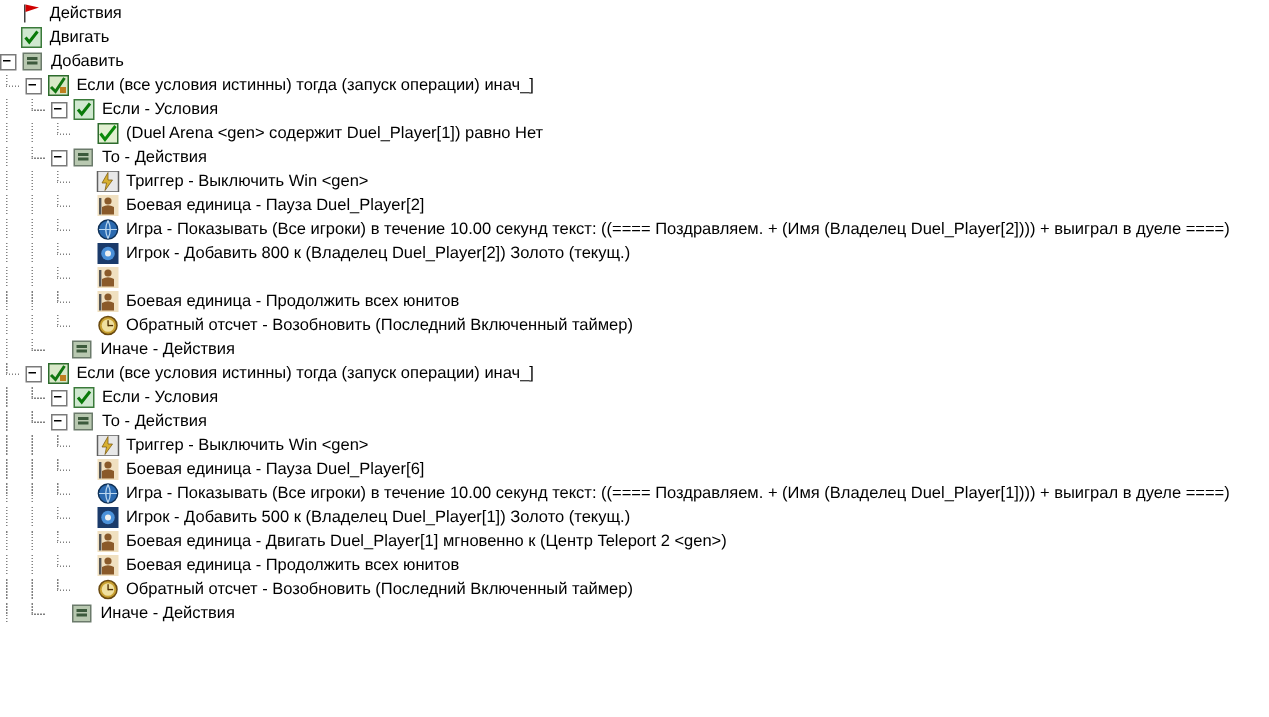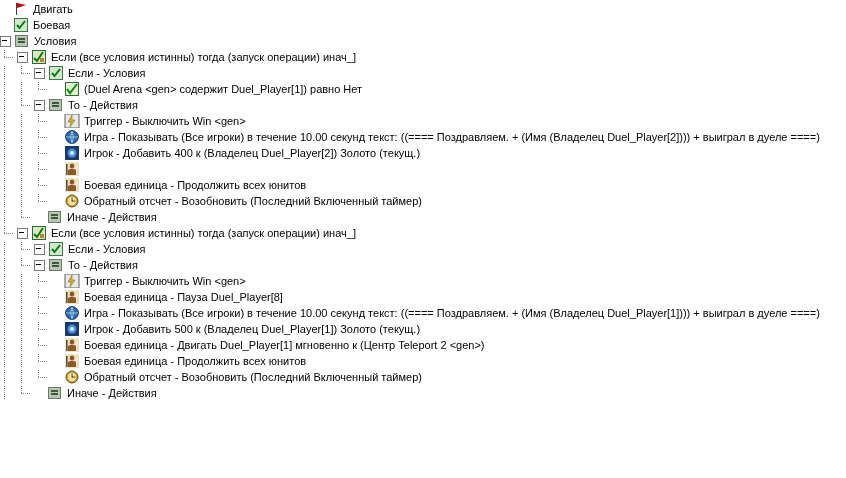--- a/index.html
+++ b/index.html
@@ -96,39 +96,177 @@
 <body>
 
 <div id="tree">
     <div class="row">
       <span class="expander-spacer"></span>
       <span class="icon">
         <svg width="16" height="14" viewBox="0 0 16 14">
           <use href="#sym-flag-icon"></use>
         </svg>
       </span>
+      <span class="label">Действия</span>
+    </div>
+    <div class="row">
+      <span class="expander-spacer"></span>
+      <span class="icon">
+        <svg width="16" height="14" viewBox="0 0 16 14">
+          <use href="#sym-condition-icon"></use>
+        </svg>
+      </span>
       <span class="label">Двигать</span>
     </div>
     <div class="row">
-      <span class="expander-spacer"></span>
+      <span class="expander"></span>
+      <span class="icon">
+        <svg width="16" height="14" viewBox="0 0 16 14">
+          <use href="#sym-action-icon"></use>
+        </svg>
+      </span>
+      <span class="label">Добавить</span>
+    </div>
+    <div class="row">
+      <span class="dotline elbow" style="width: 17px;"></span>
+      <span class="expander"></span>
+      <span class="icon">
+        <svg width="16" height="14" viewBox="0 0 16 14">
+          <use href="#sym-ifthenelse-icon"></use>
+        </svg>
+      </span>
+      <span class="label">Если (все условия истинны) тогда (запуск операции) инач_]</span>
+    </div>
+    <div class="row">
+      <span class="dotline" style="width: 17px;"></span>
+      <span class="dotline elbow" style="width: 17px;"></span>
+      <span class="expander"></span>
       <span class="icon">
         <svg width="16" height="14" viewBox="0 0 16 14">
           <use href="#sym-condition-icon"></use>
         </svg>
       </span>
-      <span class="label">Боевая</span>
-    </div>
-    <div class="row">
+      <span class="label">Если - Условия</span>
+    </div>
+    <div class="row">
+      <span class="dotline" style="width: 17px;"></span>
+      <span class="dotline" style="width: 17px;"></span>
+      <span class="dotline elbow" style="width: 17px;"></span>
+      <span class="expander-spacer"></span>
+      <span class="icon">
+        <svg width="16" height="14" viewBox="0 0 16 14">
+          <use href="#sym-boolean-icon"></use>
+        </svg>
+      </span>
+      <span class="label">(Duel Arena &lt;gen&gt; содержит Duel_Player[1]) равно Нет</span>
+    </div>
+    <div class="row">
+      <span class="dotline" style="width: 17px;"></span>
+      <span class="dotline elbow" style="width: 17px;"></span>
       <span class="expander"></span>
       <span class="icon">
         <svg width="16" height="14" viewBox="0 0 16 14">
           <use href="#sym-action-icon"></use>
         </svg>
       </span>
-      <span class="label">Условия</span>
+      <span class="label">То - Действия</span>
+    </div>
+    <div class="row">
+      <span class="dotline" style="width: 17px;"></span>
+      <span class="dotline" style="width: 17px;"></span>
+      <span class="dotline elbow" style="width: 17px;"></span>
+      <span class="expander-spacer"></span>
+      <span class="icon">
+        <svg width="16" height="14" viewBox="0 0 16 14">
+          <use href="#sym-trigger-icon"></use>
+        </svg>
+      </span>
+      <span class="label">Триггер - Выключить Win &lt;gen&gt;</span>
+    </div>
+    <div class="row">
+      <span class="dotline" style="width: 17px;"></span>
+      <span class="dotline" style="width: 17px;"></span>
+      <span class="dotline elbow" style="width: 17px;"></span>
+      <span class="expander-spacer"></span>
+      <span class="icon">
+        <svg width="16" height="14" viewBox="0 0 16 14">
+          <use href="#sym-unit-icon"></use>
+        </svg>
+      </span>
+      <span class="label">Боевая единица - Пауза Duel_Player[2]</span>
+    </div>
+    <div class="row">
+      <span class="dotline" style="width: 17px;"></span>
+      <span class="dotline" style="width: 17px;"></span>
+      <span class="dotline elbow" style="width: 17px;"></span>
+      <span class="expander-spacer"></span>
+      <span class="icon">
+        <svg width="16" height="14" viewBox="0 0 16 14">
+          <use href="#sym-game-icon"></use>
+        </svg>
+      </span>
+      <span class="label">Игра - Показывать (Все игроки) в течение 10.00 секунд текст: ((==== Поздравляем.  + (Имя (Владелец Duel_Player[2]))) + выиграл в дуеле ====)</span>
+    </div>
+    <div class="row">
+      <span class="dotline" style="width: 17px;"></span>
+      <span class="dotline" style="width: 17px;"></span>
+      <span class="dotline elbow" style="width: 17px;"></span>
+      <span class="expander-spacer"></span>
+      <span class="icon">
+        <svg width="16" height="14" viewBox="0 0 16 14">
+          <use href="#sym-player-icon"></use>
+        </svg>
+      </span>
+      <span class="label">Игрок - Добавить 800 к (Владелец Duel_Player[2]) Золото (текущ.)</span>
+    </div>
+    <div class="row">
+      <span class="dotline" style="width: 17px;"></span>
+      <span class="dotline" style="width: 17px;"></span>
+      <span class="dotline elbow" style="width: 17px;"></span>
+      <span class="expander-spacer"></span>
+      <span class="icon">
+        <svg width="16" height="14" viewBox="0 0 16 14">
+          <use href="#sym-unit-icon"></use>
+        </svg>
+      </span>
+    </div>
+    <div class="row">
+      <span class="dotline" style="width: 17px;"></span>
+      <span class="dotline" style="width: 17px;"></span>
+      <span class="dotline elbow" style="width: 17px;"></span>
+      <span class="expander-spacer"></span>
+      <span class="icon">
+        <svg width="16" height="14" viewBox="0 0 16 14">
+          <use href="#sym-unit-icon"></use>
+        </svg>
+      </span>
+      <span class="label">Боевая единица - Продолжить всех юнитов</span>
+    </div>
+    <div class="row">
+      <span class="dotline" style="width: 17px;"></span>
+      <span class="dotline" style="width: 17px;"></span>
+      <span class="dotline elbow" style="width: 17px;"></span>
+      <span class="expander-spacer"></span>
+      <span class="icon">
+        <svg width="16" height="14" viewBox="0 0 16 14">
+          <use href="#sym-timer-icon"></use>
+        </svg>
+      </span>
+      <span class="label">Обратный отсчет - Возобновить (Последний Включенный таймер)</span>
+    </div>
+    <div class="row">
+      <span class="dotline" style="width: 17px;"></span>
+      <span class="dotline elbow" style="width: 17px;"></span>
+      <span class="expander-spacer"></span>
+      <span class="icon">
+        <svg width="16" height="14" viewBox="0 0 16 14">
+          <use href="#sym-action-icon"></use>
+        </svg>
+      </span>
+      <span class="label">Иначе - Действия</span>
     </div>
     <div class="row">
       <span class="dotline elbow" style="width: 17px;"></span>
       <span class="expander"></span>
       <span class="icon">
         <svg width="16" height="14" viewBox="0 0 16 14">
           <use href="#sym-ifthenelse-icon"></use>
         </svg>
       </span>
       <span class="label">Если (все условия истинны) тогда (запуск операции) инач_]</span>
@@ -139,32 +277,20 @@
       <span class="expander"></span>
       <span class="icon">
         <svg width="16" height="14" viewBox="0 0 16 14">
           <use href="#sym-condition-icon"></use>
         </svg>
       </span>
       <span class="label">Если - Условия</span>
     </div>
     <div class="row">
       <span class="dotline" style="width: 17px;"></span>
-      <span class="dotline" style="width: 17px;"></span>
-      <span class="dotline elbow" style="width: 17px;"></span>
-      <span class="expander-spacer"></span>
-      <span class="icon">
-        <svg width="16" height="14" viewBox="0 0 16 14">
-          <use href="#sym-boolean-icon"></use>
-        </svg>
-      </span>
-      <span class="label">(Duel Arena &lt;gen&gt; содержит Duel_Player[1]) равно Нет</span>
-    </div>
-    <div class="row">
-      <span class="dotline" style="width: 17px;"></span>
       <span class="dotline elbow" style="width: 17px;"></span>
       <span class="expander"></span>
       <span class="icon">
         <svg width="16" height="14" viewBox="0 0 16 14">
           <use href="#sym-action-icon"></use>
         </svg>
       </span>
       <span class="label">То - Действия</span>
     </div>
     <div class="row">
@@ -179,138 +305,24 @@
       </span>
       <span class="label">Триггер - Выключить Win &lt;gen&gt;</span>
     </div>
     <div class="row">
       <span class="dotline" style="width: 17px;"></span>
       <span class="dotline" style="width: 17px;"></span>
       <span class="dotline elbow" style="width: 17px;"></span>
       <span class="expander-spacer"></span>
       <span class="icon">
         <svg width="16" height="14" viewBox="0 0 16 14">
-          <use href="#sym-game-icon"></use>
-        </svg>
-      </span>
-      <span class="label">Игра - Показывать (Все игроки) в течение 10.00 секунд текст: ((==== Поздравляем.  + (Имя (Владелец Duel_Player[2]))) + выиграл в дуеле ====)</span>
-    </div>
-    <div class="row">
-      <span class="dotline" style="width: 17px;"></span>
-      <span class="dotline" style="width: 17px;"></span>
-      <span class="dotline elbow" style="width: 17px;"></span>
-      <span class="expander-spacer"></span>
-      <span class="icon">
-        <svg width="16" height="14" viewBox="0 0 16 14">
-          <use href="#sym-player-icon"></use>
-        </svg>
-      </span>
-      <span class="label">Игрок - Добавить 400 к (Владелец Duel_Player[2]) Золото (текущ.)</span>
-    </div>
-    <div class="row">
-      <span class="dotline" style="width: 17px;"></span>
-      <span class="dotline" style="width: 17px;"></span>
-      <span class="dotline elbow" style="width: 17px;"></span>
-      <span class="expander-spacer"></span>
-      <span class="icon">
-        <svg width="16" height="14" viewBox="0 0 16 14">
-          <use href="#sym-unit-icon"></use>
-        </svg>
-      </span>
-    </div>
-    <div class="row">
-      <span class="dotline" style="width: 17px;"></span>
-      <span class="dotline" style="width: 17px;"></span>
-      <span class="dotline elbow" style="width: 17px;"></span>
-      <span class="expander-spacer"></span>
-      <span class="icon">
-        <svg width="16" height="14" viewBox="0 0 16 14">
-          <use href="#sym-unit-icon"></use>
-        </svg>
-      </span>
-      <span class="label">Боевая единица - Продолжить всех юнитов</span>
-    </div>
-    <div class="row">
-      <span class="dotline" style="width: 17px;"></span>
-      <span class="dotline" style="width: 17px;"></span>
-      <span class="dotline elbow" style="width: 17px;"></span>
-      <span class="expander-spacer"></span>
-      <span class="icon">
-        <svg width="16" height="14" viewBox="0 0 16 14">
-          <use href="#sym-timer-icon"></use>
-        </svg>
-      </span>
-      <span class="label">Обратный отсчет - Возобновить (Последний Включенный таймер)</span>
-    </div>
-    <div class="row">
-      <span class="dotline" style="width: 17px;"></span>
-      <span class="dotline elbow" style="width: 17px;"></span>
-      <span class="expander-spacer"></span>
-      <span class="icon">
-        <svg width="16" height="14" viewBox="0 0 16 14">
-          <use href="#sym-action-icon"></use>
-        </svg>
-      </span>
-      <span class="label">Иначе - Действия</span>
-    </div>
-    <div class="row">
-      <span class="dotline elbow" style="width: 17px;"></span>
-      <span class="expander"></span>
-      <span class="icon">
-        <svg width="16" height="14" viewBox="0 0 16 14">
-          <use href="#sym-ifthenelse-icon"></use>
-        </svg>
-      </span>
-      <span class="label">Если (все условия истинны) тогда (запуск операции) инач_]</span>
-    </div>
-    <div class="row">
-      <span class="dotline" style="width: 17px;"></span>
-      <span class="dotline elbow" style="width: 17px;"></span>
-      <span class="expander"></span>
-      <span class="icon">
-        <svg width="16" height="14" viewBox="0 0 16 14">
-          <use href="#sym-condition-icon"></use>
-        </svg>
-      </span>
-      <span class="label">Если - Условия</span>
-    </div>
-    <div class="row">
-      <span class="dotline" style="width: 17px;"></span>
-      <span class="dotline elbow" style="width: 17px;"></span>
-      <span class="expander"></span>
-      <span class="icon">
-        <svg width="16" height="14" viewBox="0 0 16 14">
-          <use href="#sym-action-icon"></use>
-        </svg>
-      </span>
-      <span class="label">То - Действия</span>
-    </div>
-    <div class="row">
-      <span class="dotline" style="width: 17px;"></span>
-      <span class="dotline" style="width: 17px;"></span>
-      <span class="dotline elbow" style="width: 17px;"></span>
-      <span class="expander-spacer"></span>
-      <span class="icon">
-        <svg width="16" height="14" viewBox="0 0 16 14">
-          <use href="#sym-trigger-icon"></use>
-        </svg>
-      </span>
-      <span class="label">Триггер - Выключить Win &lt;gen&gt;</span>
-    </div>
-    <div class="row">
-      <span class="dotline" style="width: 17px;"></span>
-      <span class="dotline" style="width: 17px;"></span>
-      <span class="dotline elbow" style="width: 17px;"></span>
-      <span class="expander-spacer"></span>
-      <span class="icon">
-        <svg width="16" height="14" viewBox="0 0 16 14">
-          <use href="#sym-unit-icon"></use>
-        </svg>
-      </span>
-      <span class="label">Боевая единица - Пауза Duel_Player[8]</span>
+          <use href="#sym-unit-icon"></use>
+        </svg>
+      </span>
+      <span class="label">Боевая единица - Пауза Duel_Player[6]</span>
     </div>
     <div class="row">
       <span class="dotline" style="width: 17px;"></span>
       <span class="dotline" style="width: 17px;"></span>
       <span class="dotline elbow" style="width: 17px;"></span>
       <span class="expander-spacer"></span>
       <span class="icon">
         <svg width="16" height="14" viewBox="0 0 16 14">
           <use href="#sym-game-icon"></use>
         </svg>

